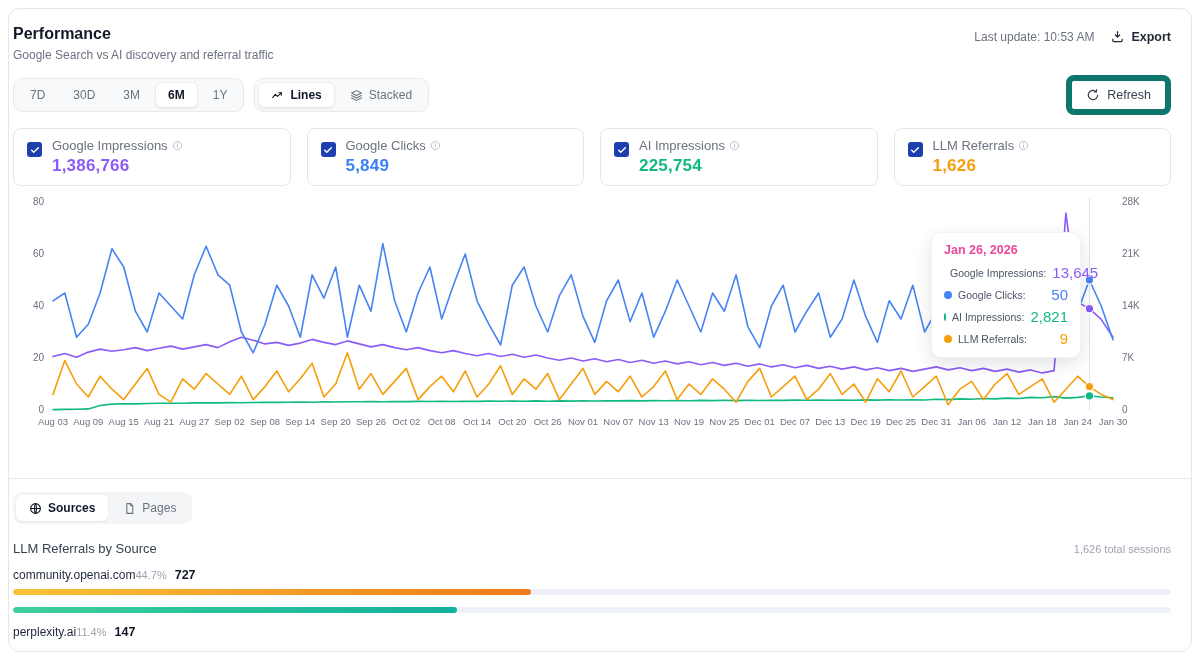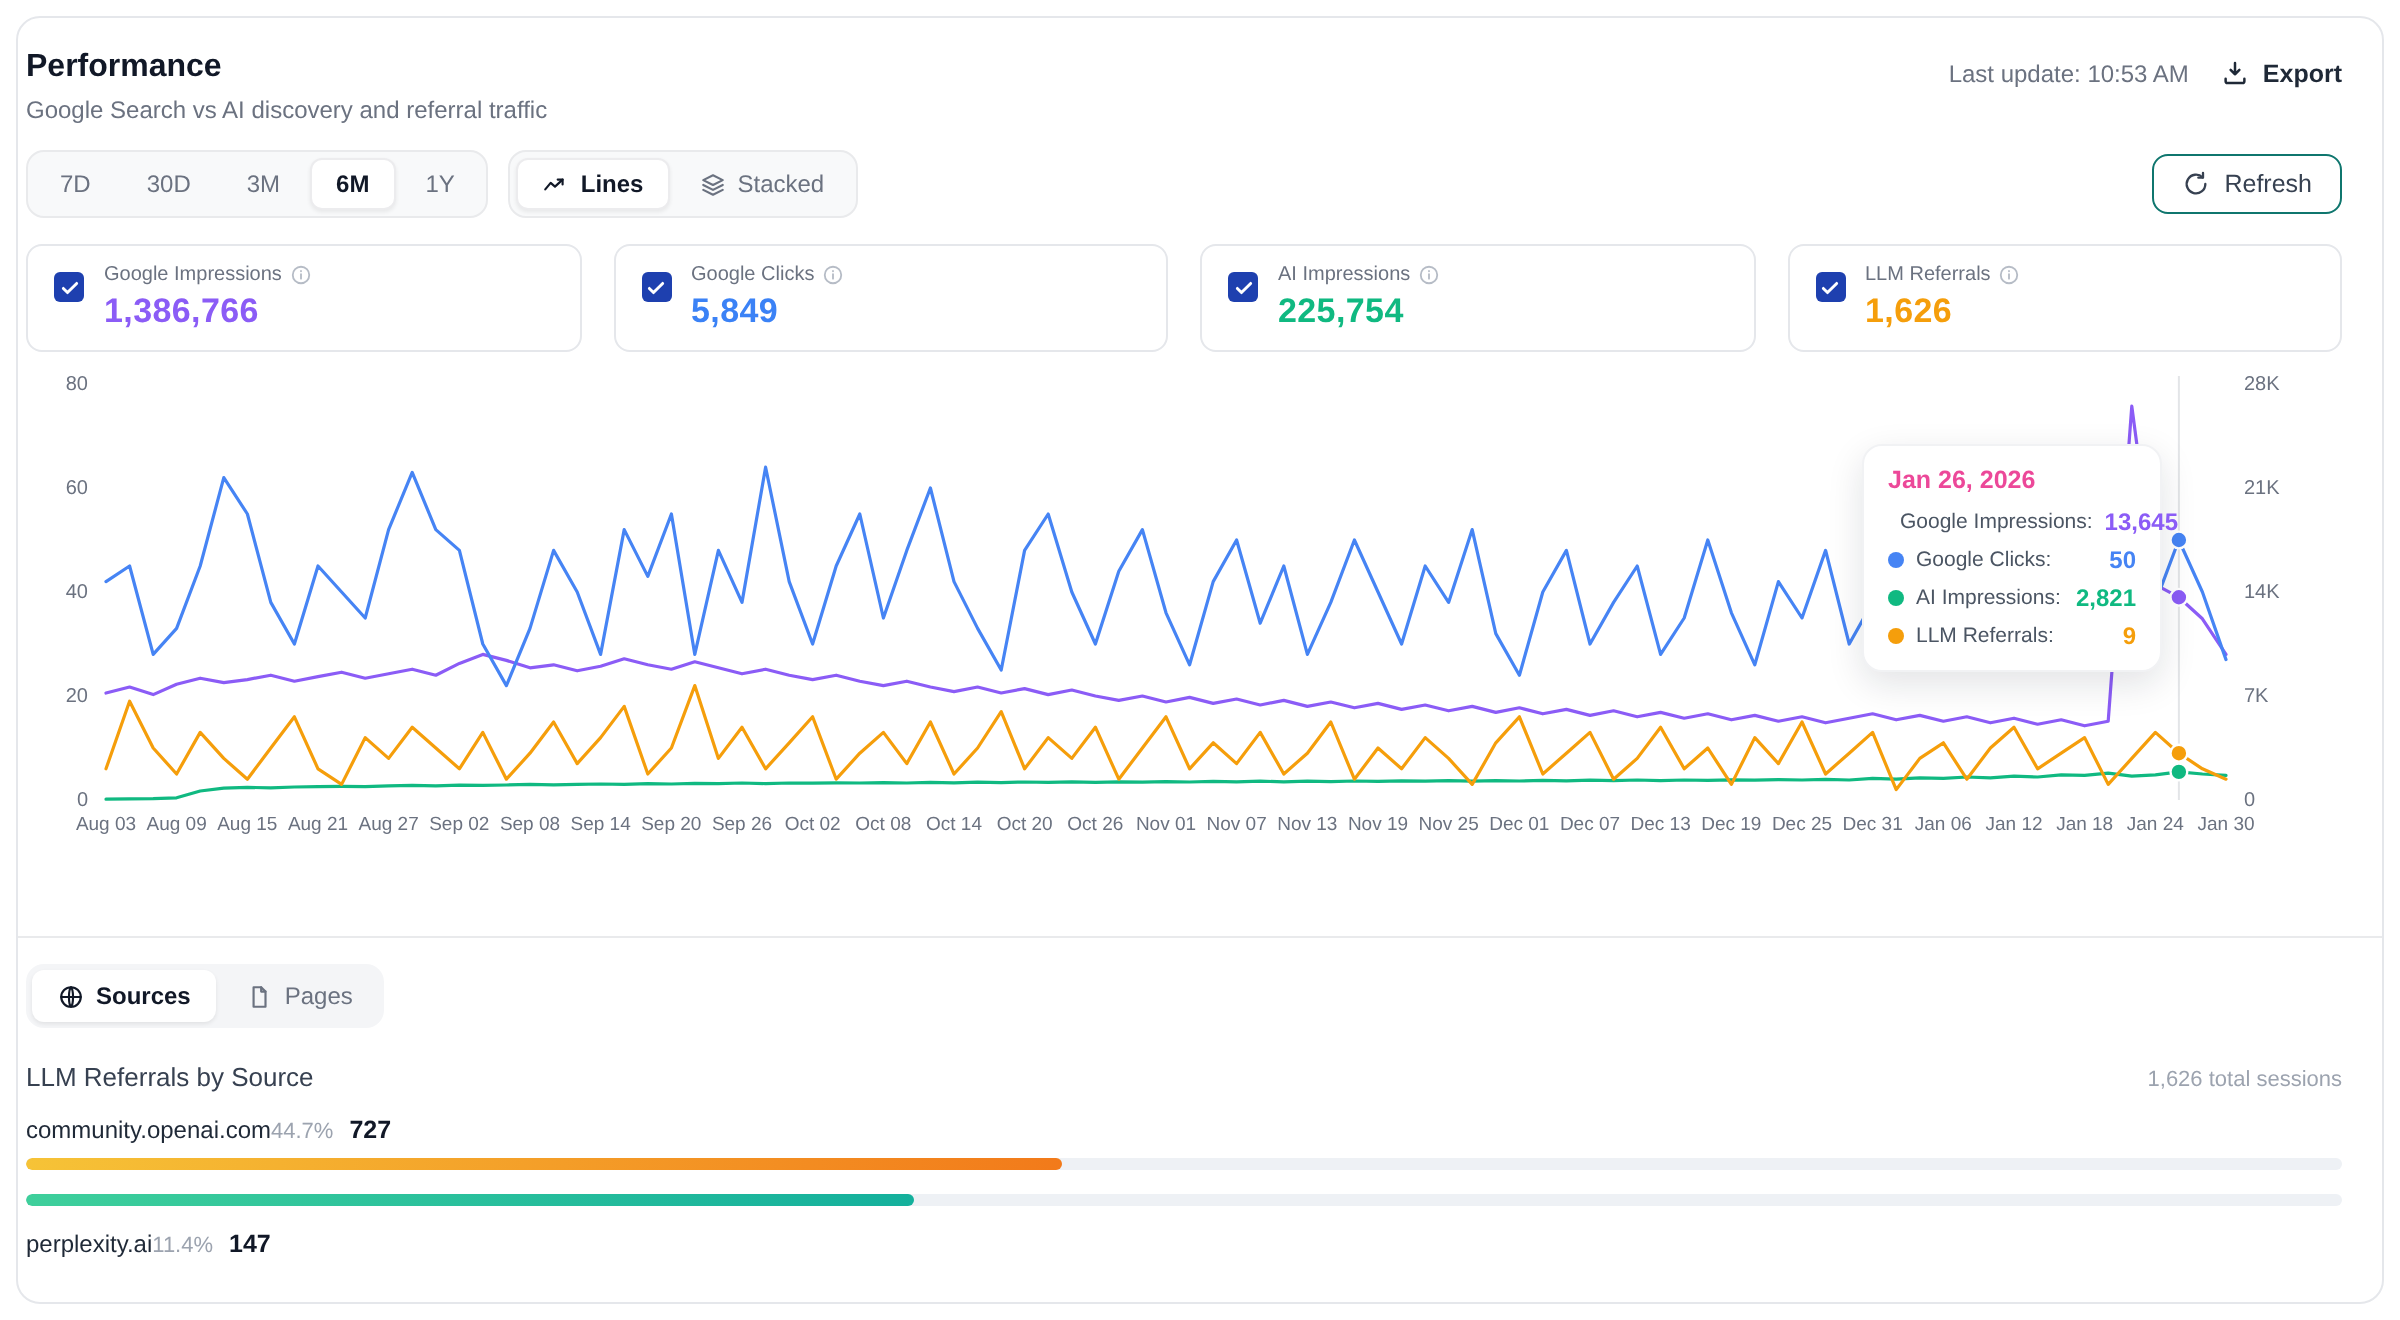--- a/index.html
+++ b/index.html
@@ -27,41 +27,41 @@
   .controls { display:flex; justify-content:space-between; align-items:center; margin-top:13px; }
   .left-controls { display:flex; gap:10px; }
   .seg-group { display:flex; align-items:center; background:#f8f9fa; border:1px solid #e9eaec; border-radius:9px; padding:3px; gap:2px; }
   .seg {
     font-family:inherit; font-size:12px; color:#6b7280; padding:5px 12px; border-radius:6px;
     border:1px solid transparent; background:transparent; cursor:pointer; display:flex; align-items:center; gap:6px;
   }
   .seg.active { background:#fff; color:#111827; font-weight:bold; border:1px solid #ececee; box-shadow:0 1px 2px rgba(0,0,0,.07); }
   .refresh-btn {
     display:flex; align-items:center; gap:7px; font-family:inherit; font-size:12.5px; color:#374151;
-    background:#fff; border:1px solid #0f766e; border-radius:8px; padding:7px 14px; cursor:pointer;
+    background:#fff; border:6px solid #0f766e; border-radius:8px; padding:7px 14px; cursor:pointer;
   }
   
   .cards { display:flex; gap:16px; margin-top:13px; }
   .card { flex:1; border:1px solid #e5e7eb; border-radius:8px; padding:9px 13px; display:flex; gap:10px; align-items:flex-start; background:#fff; cursor:pointer; }
   .checkbox { width:15px; height:15px; min-width:15px; background:#1e40af; border-radius:3px; color:#fff; display:flex; align-items:center; justify-content:center; margin-top:4px; }
-  .card-label { font-size:10px; color:#6b7280; display:flex; align-items:center; gap:4px; }
+  .card-label { font-size:13px; color:#6b7280; display:flex; align-items:center; gap:4px; }
   .card-value { font-size:17px; font-weight:bold; margin-top:3px; letter-spacing:.2px; }
   .info-i { color:#b6bcc6; }
   
   .chart-wrap { position:relative; margin-top:8px; height:238px; }
   .chart-wrap svg { position:absolute; left:0; top:0; overflow:visible; }
   .tooltip {
     position:absolute; left:918px; top:38px; width:150px; background:#fff; border:1px solid #f1f2f4;
     border-radius:10px; box-shadow:0 6px 18px rgba(15,23,42,.12); padding:10px 12px; z-index:5;
   }
   .tt-title { font-size:12.5px; font-weight:bold; color:#ec4899; margin-bottom:7px; }
   .tt-row { display:flex; align-items:center; gap:6px; margin-top:5px; }
   .tt-dot { width:8px; height:8px; border-radius:50%; }
   .tt-label { font-size:10.5px; color:#4b5563; flex:1; white-space:nowrap; }
-  .tt-value { font-size:12px; font-weight:bold; }
+  .tt-value { font-size:15px; font-weight:normal; }
   
   .divider { border-top:1px solid #e9eaec; margin:46px -20px 0 -20px; }
   .tabs-row { margin-top:13px; display:flex; }
   .tab-group { display:flex; background:#f4f5f7; border-radius:9px; padding:3px; gap:2px; }
   .tab { display:flex; align-items:center; gap:6px; font-family:inherit; font-size:12px; color:#6b7280; padding:6px 13px; border-radius:6px; border:none; background:transparent; cursor:pointer; }
   .tab.active { background:#fff; color:#111827; font-weight:bold; box-shadow:0 1px 2px rgba(0,0,0,.08); }
   .list-header { display:flex; justify-content:space-between; align-items:baseline; margin-top:17px; }
   .list-title { font-size:13px; color:#374151; }
   .list-total { font-size:11px; color:#9ca3af; }
   .src-row { margin-top:12px; }

